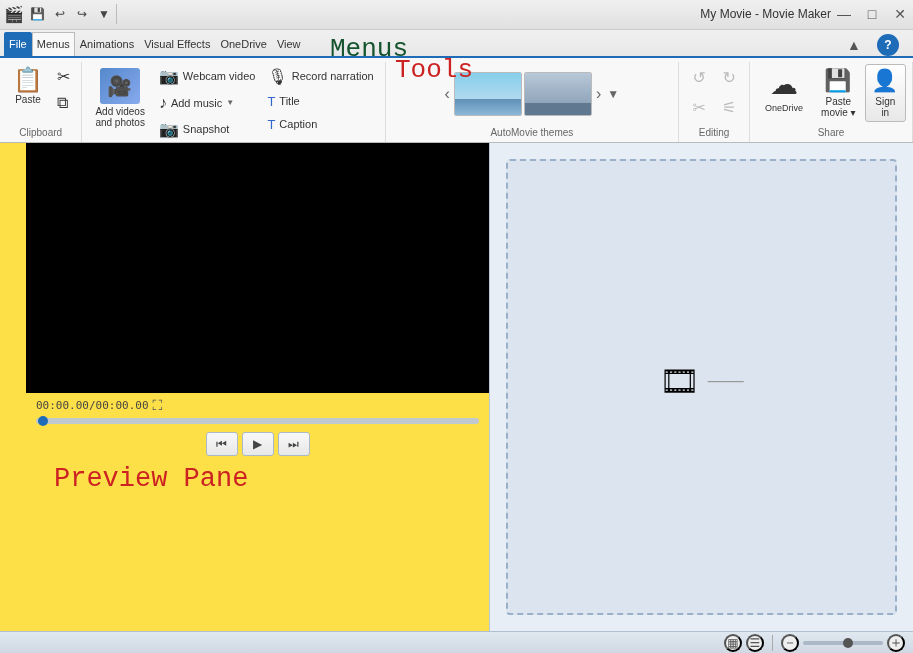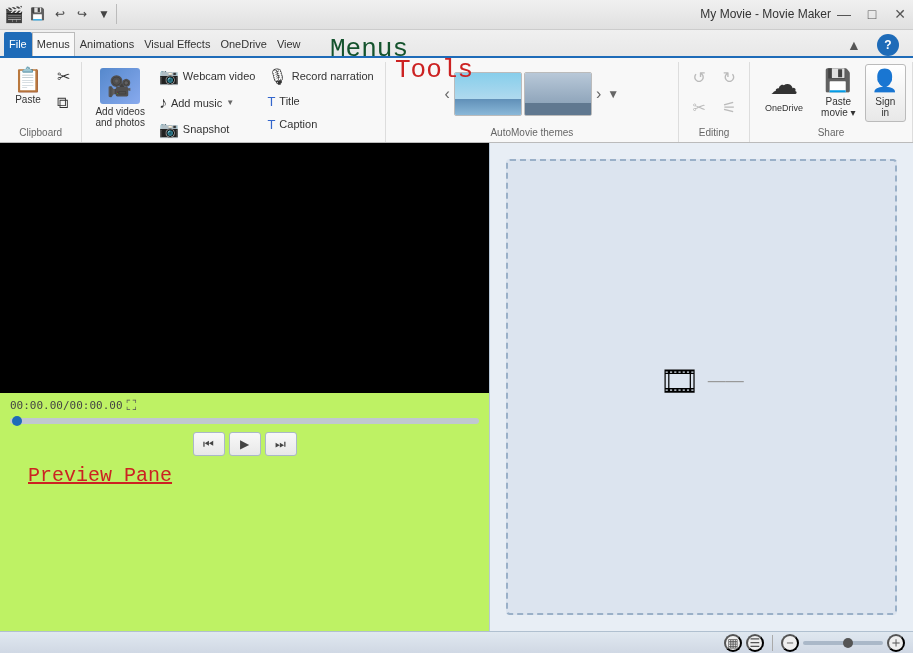--- a/index.html
+++ b/index.html
@@ -151,24 +151,25 @@
     .main-content {
       display: flex;
       background: #e8eef5;
       height: calc(653px - 30px - 26px - 86px - 22px);
       flex: 1;
     }
 
     
     .preview-pane {
       width: 490px;
-      background: #bef264;
+      background: #fde047;
       border-right: 1px solid #b8c8d8;
       display: flex;
       flex-direction: column;
+      padding-left: 26px;
     }
     .preview-video {
       background: #000;
       width: 100%;
       height: 250px;
       flex-shrink: 0;
     }
 
     
     .annotation-preview {
@@ -510,21 +511,21 @@
             <div class="scrubber-thumb"></div>
           </div>
           <div class="preview-buttons">
             <button class="ctrl-btn">⏮</button>
             <button class="ctrl-btn">▶</button>
             <button class="ctrl-btn">⏭</button>
           </div>
         </div>
 
         <div style="padding: 0 8px 4px 8px;">
-          <span class="annotation-preview" style="color: rgb(204, 34, 34); font-size: 20px; text-decoration: underline;">Preview Pane</span>
+          <span class="annotation-preview" style="color: rgb(204, 34, 34); font-size: 27px;">Preview Pane</span>
         </div>
       </div>
 
       <div style="flex:1; padding: 8px; display:flex; flex-direction:column;">
         <div class="storyboard-pane">
           <div class="storyboard-icon">
             <span class="film-icon">🎞</span>
             <span class="dash-line">——</span>
           </div>
         </div>

